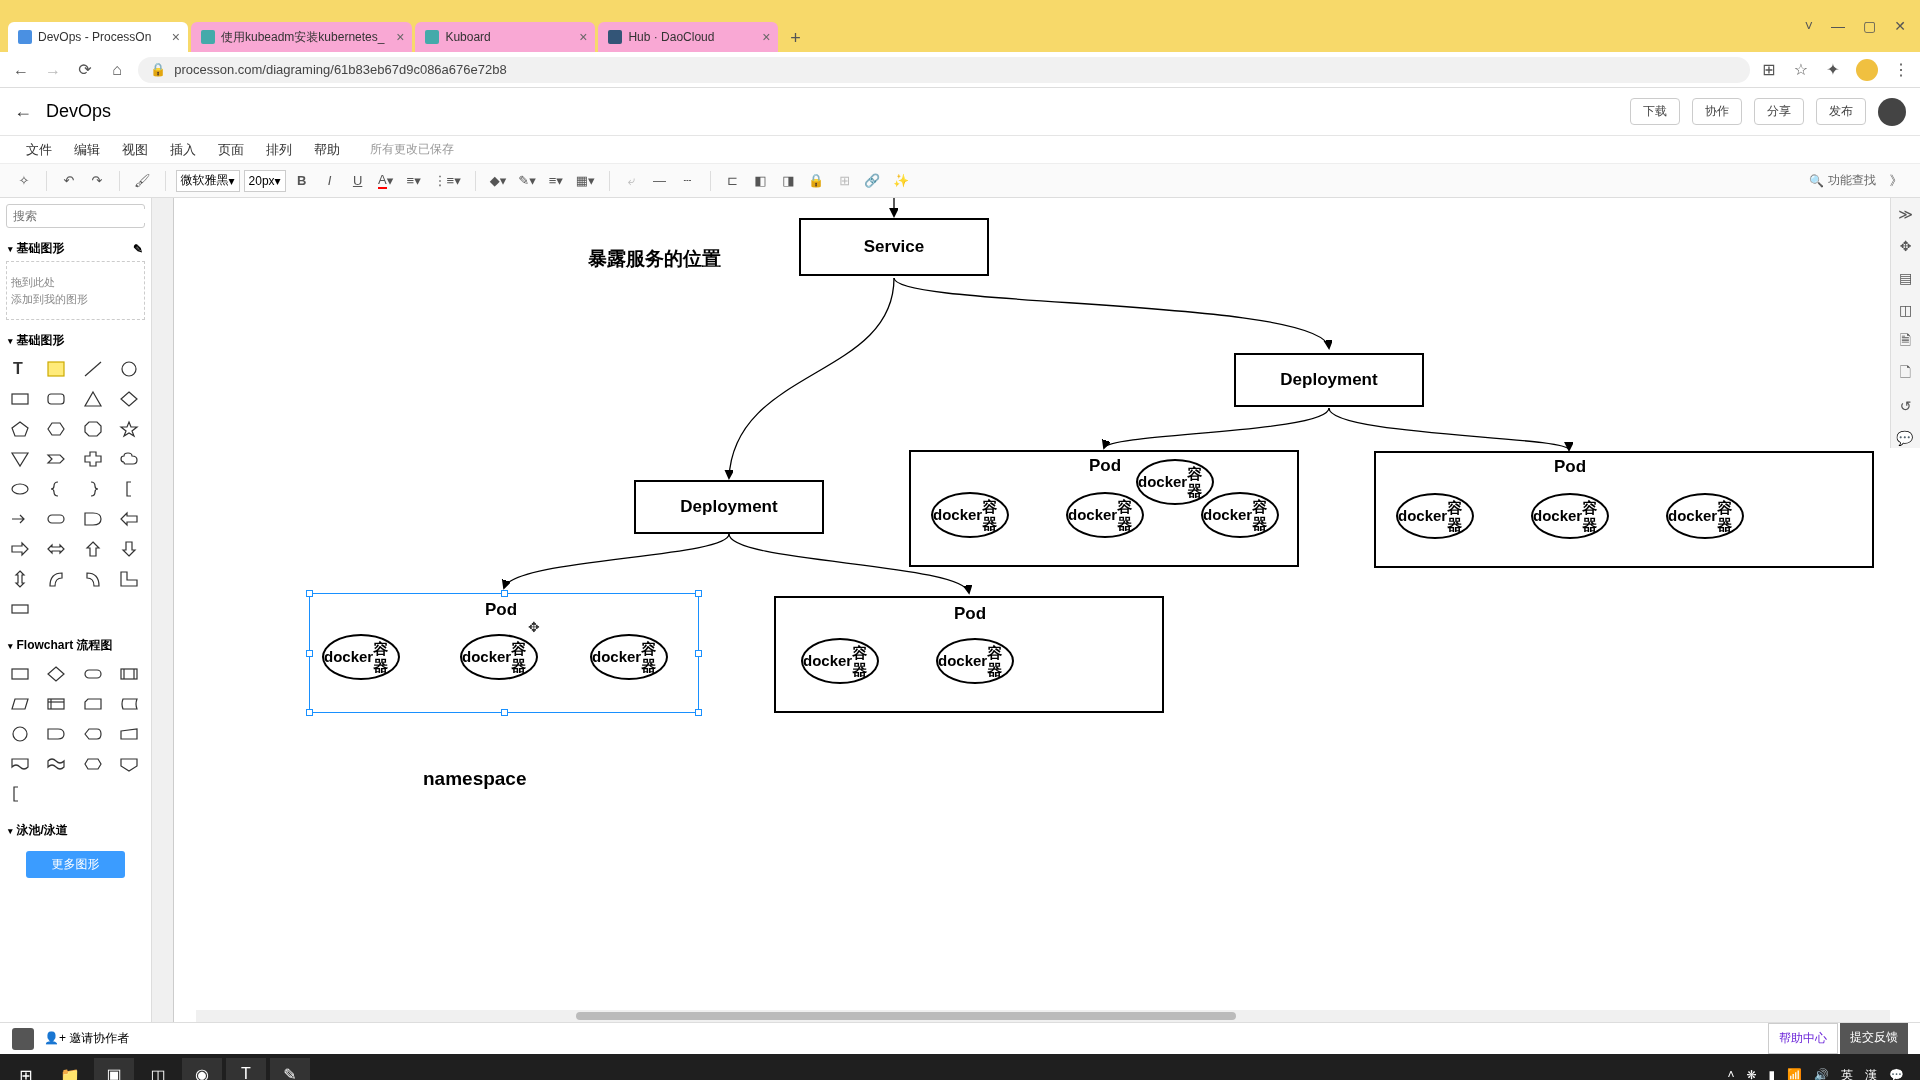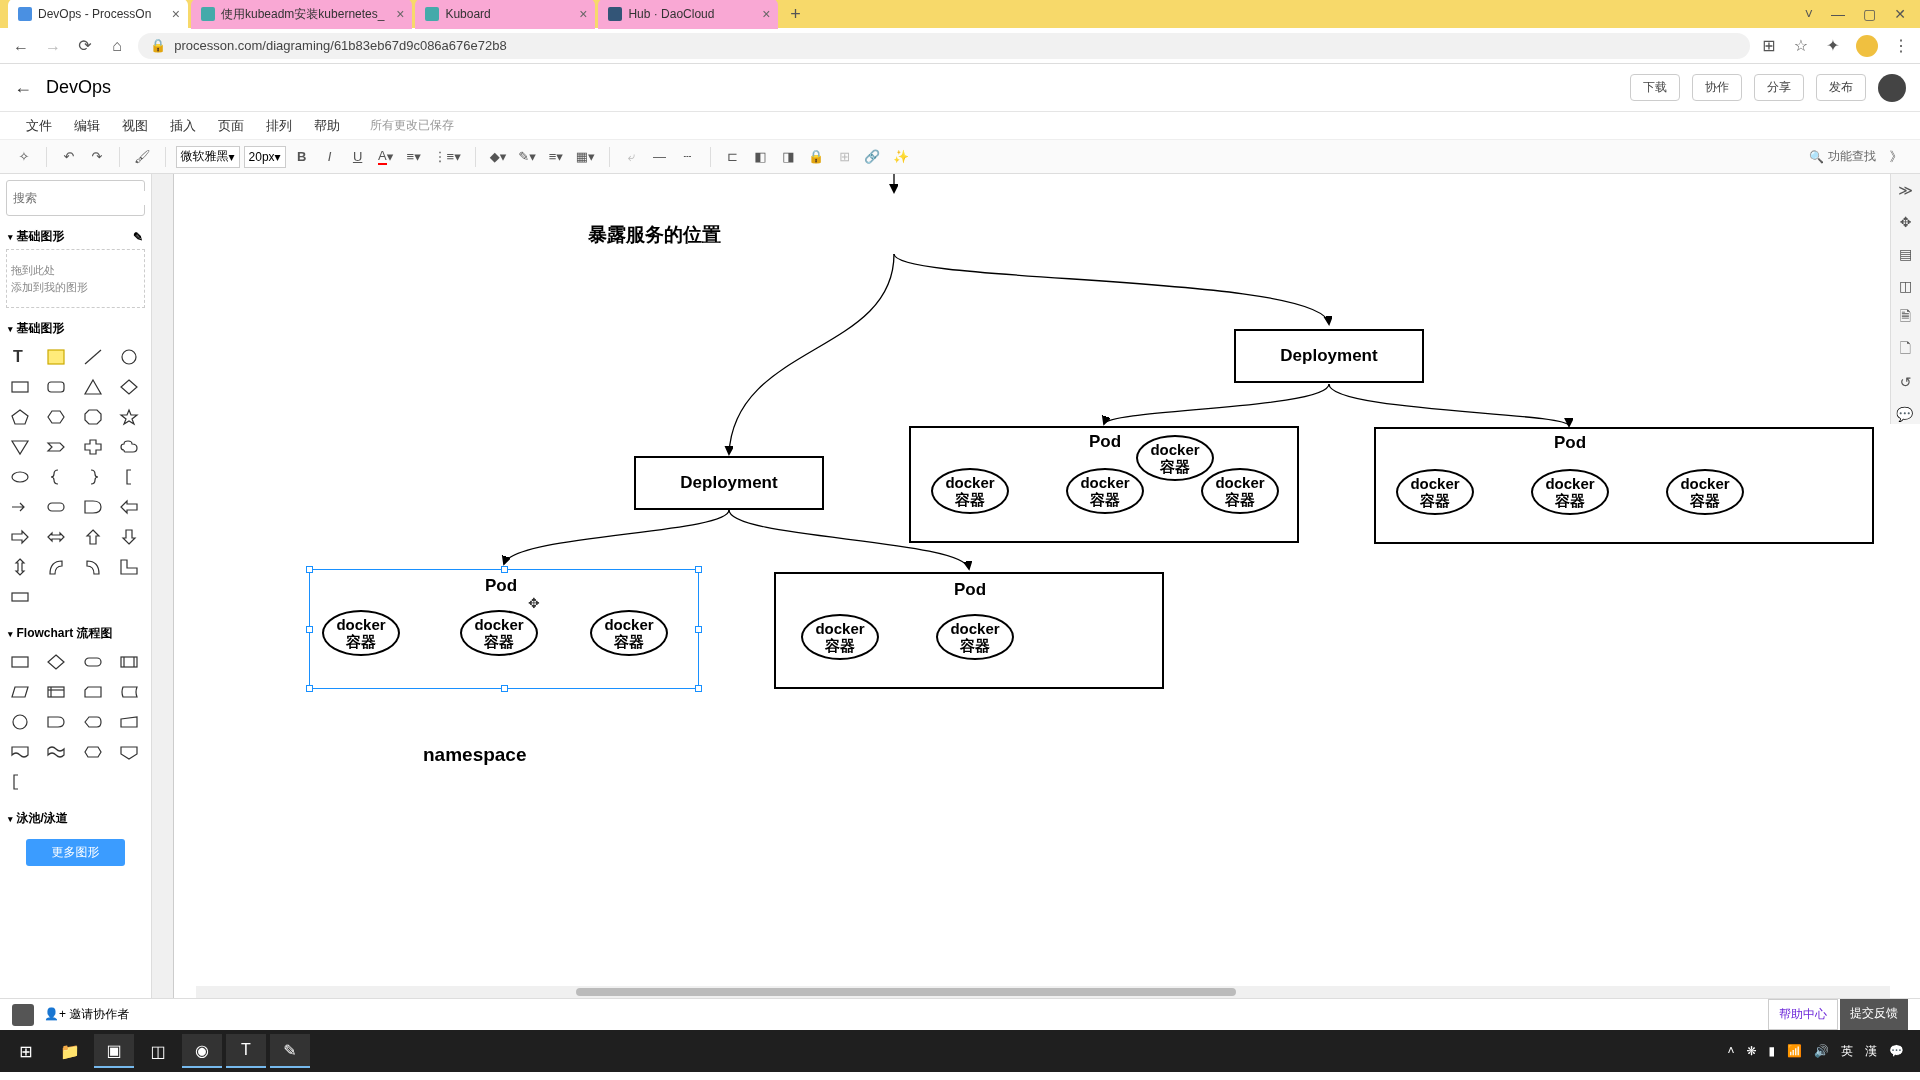--- a/index.html
+++ b/index.html
@@ -1,19 +1,19 @@
 <!DOCTYPE html>
 <html><head>
 <meta charset="utf-8">
 <style>
 * { margin: 0; padding: 0; box-sizing: border-box; font-family: "Microsoft YaHei", Arial, sans-serif; }
 body { width: 1920px; height: 1080px; overflow: hidden; background: #fff; position: relative; }
 
 
-.browser-tabs { height: 28px; background: #f7d96a; display: flex; align-items: center; padding-left: 8px; }
+.browser-tabs { height: 52px; background: #f7d96a; display: flex; align-items: flex-end; padding-left: 8px; }
 .tab { height: 30px; background: #fff; border-radius: 6px 6px 0 0; padding: 0 28px 0 10px; display: flex; align-items: center; font-size: 12px; color: #333; margin-right: 3px; position: relative; min-width: 180px; max-width: 240px; }
 .tab.inactive { background: #f9a8d4; }
 .tab .close { position: absolute; right: 8px; font-size: 14px; color: #666; }
 .tab .favicon { width: 14px; height: 14px; margin-right: 6px; background: #4a90e2; border-radius: 2px; display: inline-block; }
 .tab-add { width: 28px; height: 28px; display: flex; align-items: center; justify-content: center; font-size: 18px; color: #555; }
 .win-controls { margin-left: auto; display: flex; gap: 18px; padding-right: 14px; color: #555; font-size: 14px; align-items: center; height: 100%; }
 
 .addr-bar { height: 36px; background: #fff; border-bottom: 1px solid #ddd; display: flex; align-items: center; padding: 0 10px; gap: 10px; }
 .nav-btn { width: 22px; height: 22px; display: flex; align-items: center; justify-content: center; color: #555; font-size: 16px; }
 .url-box { flex: 1; height: 26px; background: #f1f1f1; border-radius: 13px; display: flex; align-items: center; padding: 0 12px; font-size: 13px; color: #444; gap: 8px; }
@@ -37,42 +37,42 @@
 .toolbar { height: 34px; background: #fafafa; border-bottom: 1px solid #ddd; display: flex; align-items: center; padding: 0 12px; gap: 4px; }
 .tb-sep { width: 1px; height: 20px; background: #ddd; margin: 0 6px; }
 .tb-btn { min-width: 24px; height: 24px; display: flex; align-items: center; justify-content: center; font-size: 13px; color: #555; padding: 0 4px; }
 .tb-select { height: 22px; border: 1px solid #ccc; font-size: 12px; padding: 0 4px; background: #fff; display: flex; align-items: center; }
 .tb-right { margin-left: auto; display: flex; align-items: center; gap: 8px; }
 .search-func { font-size: 12px; color: #666; display: flex; align-items: center; gap: 4px; }
 
 
 .main { display: flex; height: calc(100% - 182px - 32px - 42px); }
 .left-panel { width: 152px; background: #fff; border-right: 1px solid #ddd; overflow-y: auto; padding: 6px; font-size: 12px; }
-.search-box { display: flex; align-items: center; border: 1px solid #ccc; border-radius: 3px; height: 36px; padding: 0 6px; margin-bottom: 8px; }
+.search-box { display: flex; align-items: center; border: 1px solid #ccc; border-radius: 3px; height: 24px; padding: 0 6px; margin-bottom: 8px; }
 .search-box input { border: none; outline: none; flex: 1; font-size: 12px; }
 .panel-section { margin-bottom: 8px; }
 .panel-head { font-size: 12px; font-weight: bold; padding: 4px 2px; display: flex; align-items: center; gap: 4px; }
 .panel-head::before { content: "▾"; font-size: 9px; }
 .drop-zone { border: 1px dashed #ccc; padding: 12px 4px; text-align: left; color: #888; font-size: 11px; line-height: 1.5; }
 .shape-grid { display: grid; grid-template-columns: repeat(4, 1fr); gap: 6px; padding: 4px 0; }
 .shape-cell { width: 28px; height: 24px; display: flex; align-items: center; justify-content: center; }
 .shape-cell svg { stroke: #333; fill: none; stroke-width: 1.2; }
 .more-shapes { background: #3b9cff; color: #fff; text-align: center; padding: 5px; font-size: 12px; border-radius: 3px; margin: 6px 20px; }
 
 .canvas-wrap { flex: 1; background: #f5f5f5; position: relative; overflow: hidden; }
 .canvas { position: absolute; left: 22px; top: 0; right: 0; bottom: 0; background: #fff; }
 .ruler-v { position: absolute; left: 0; top: 0; width: 22px; bottom: 0; background: #f0f0f0; border-right: 1px solid #ccc; }
 
 
 .node-rect { position: absolute; border: 2px solid #000; background: #fff; display: flex; align-items: center; justify-content: center; font-weight: bold; font-size: 17px; }
 .sel-handle { position: absolute; width: 7px; height: 7px; background: #fff; border: 1px solid #1890ff; }
 .pod-box { position: absolute; border: 2px solid #000; background: #fff; }
 .pod-box.selected { border: 1.5px solid #1890ff; }
 .pod-label { position: absolute; font-weight: bold; font-size: 17px; }
-.docker-oval { position: absolute; border: 2px solid #000; border-radius: 50%; background: #fff; display: flex; flex-direction: column; align-items: center; justify-content: center; font-weight: bold; font-size: 15px; line-height: 1.15; }
+.docker-oval { position: absolute; border: 2px solid #000; border-radius: 50%; background: #fff; display: flex; flex-direction: row; align-items: center; justify-content: center; font-weight: bold; font-size: 15px; line-height: 1.15; }
 .free-label { position: absolute; font-weight: bold; font-size: 19px; }
 .move-cursor { position: absolute; font-size: 14px; color: #333; }
 
 svg.connectors { position: absolute; left: 0; top: 0; width: 100%; height: 100%; pointer-events: none; }
 svg.connectors path { stroke: #000; stroke-width: 1.3; fill: none; }
 svg.connectors .arrow { fill: #000; }
 
 
 .right-tools { position: absolute; right: 0; top: 0; width: 30px; background: #f4f4f4; border-left: 1px solid #ddd; display: flex; flex-direction: column; align-items: center; padding-top: 6px; gap: 12px; }
 .right-tools .rt { width: 20px; height: 20px; color: #555; display: flex; align-items: center; justify-content: center; font-size: 14px; }
@@ -517,20 +517,23 @@
 
         <path d="M 555 336 C 555 360, 340 360, 330 390" marker-end="url(#ah)"></path>
 
         <path d="M 555 336 C 555 365, 790 365, 795 395" marker-end="url(#ah)"></path>
 
         <path d="M 1155 210 C 1155 235, 935 235, 930 250" marker-end="url(#ah)"></path>
 
         <path d="M 1155 210 C 1155 238, 1395 238, 1395 252" marker-end="url(#ah)"></path>
       </svg>
 
+      <div class="node-rect" style="left:625px; top:20px; width:190px; height:58px;">
+        <span>Service</span>
+      </div>
       <div class="free-label" style="left:414px; top:48px;">暴露服务的位置</div>
 
       <div class="node-rect" style="left:460px; top:282px; width:190px; height:54px;">
         <span>Deployment</span>
       </div>
 
       <div class="node-rect" style="left:1060px; top:155px; width:190px; height:54px;">
         <span>Deployment</span>
       </div>
 

